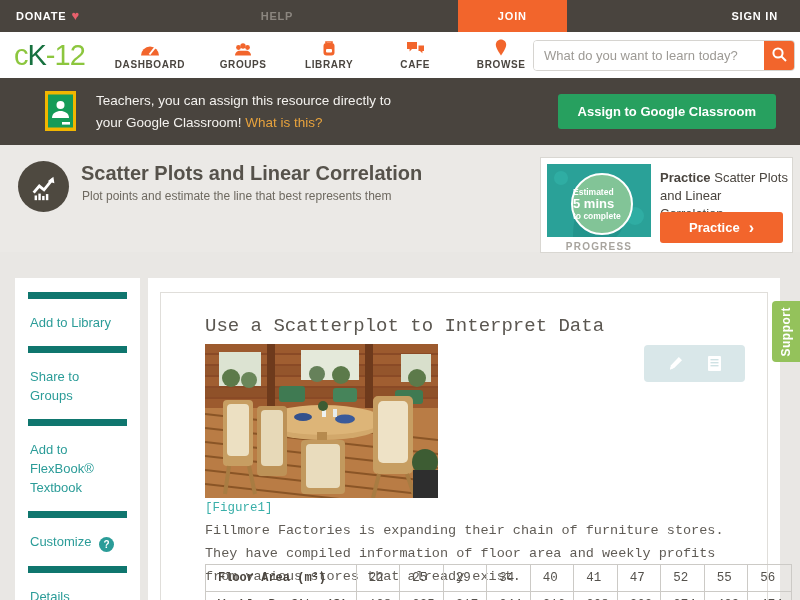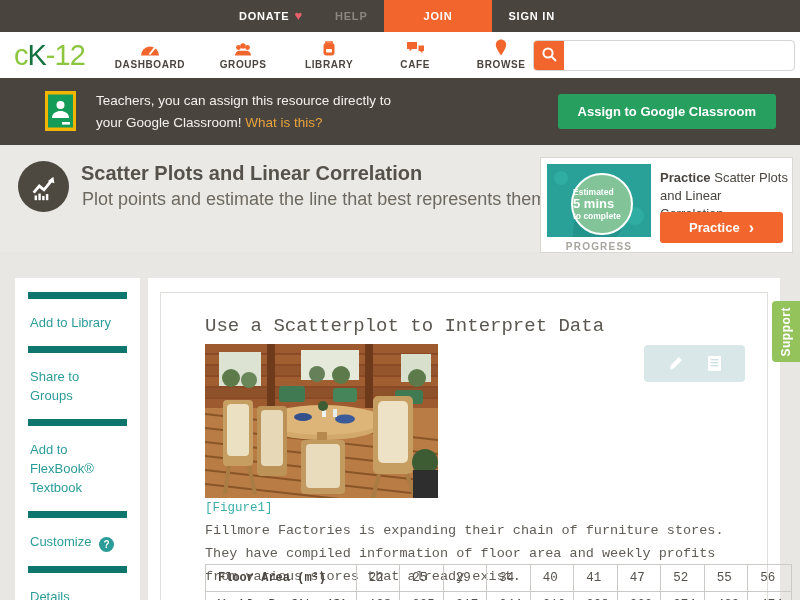--- a/index.html
+++ b/index.html
@@ -5,21 +5,21 @@
   * { margin:0; padding:0; box-sizing:border-box; }
   html,body { background:#e9e7e4; }
   #page {
     position:relative; width:800px; height:600px; overflow:hidden;
     background:#e9e7e4; font-family:"Liberation Sans", sans-serif;
   }
 
   
   .topbar {
     position:absolute; top:0; left:0; width:800px; height:32px;
-    background:#49443e; display:flex; align-items:center; justify-content:center;
+    background:#49443e; display:flex; align-items:center; justify-content:space-between;
   }
   .topbar .tb-item {
     font-size:11px; font-weight:bold; letter-spacing:0.8px; color:#fff;
     padding:0 16px; height:32px; line-height:32px; cursor:pointer;
   }
   .tb-donate { display:flex; align-items:center; gap:5px; }
   .tb-heart { color:#e8606c; font-size:13px; }
   .tb-help { color:#8b867f !important; }
   .tb-join { background:#f2652c; padding:0 40px !important; }
   .tb-signin { margin-right:6px; }
@@ -69,21 +69,21 @@
     border-radius:3px; cursor:pointer; font-family:"Liberation Sans", sans-serif;
   }
 
   
   .hero { position:absolute; top:145px; left:0; width:800px; height:107px; background:#ebe9e6; }
   .hero-badge {
     position:absolute; left:18px; top:16px; width:51px; height:51px; border-radius:50%;
     background:#4e4940; display:flex; align-items:center; justify-content:center;
   }
   .hero-title { position:absolute; left:81px; top:17px; font-size:20px; font-weight:bold; color:#56524b; }
-  .hero-sub { position:absolute; left:82px; top:44px; font-size:18px; color:#6e6960; }
+  .hero-sub { position:absolute; left:82px; top:44px; font-size:12px; color:#6e6960; }
 
   
   .widget {
     position:absolute; left:540px; top:157px; width:253px; height:96px;
     background:#fff; border:1px solid #d9d7d2;
   }
   .widget-img { position:absolute; left:6px; top:6px; width:104px; height:73px; background:#2aa198; overflow:hidden; }
   .est-circle {
     position:absolute; left:24px; top:9px; width:62px; height:62px; border-radius:50%;
     background:#82c497; border:2px solid #fff; display:flex; flex-direction:column;
@@ -223,20 +223,21 @@
     <div class="nav-item">
       <span class="ni-icon">
         <svg width="12" height="17" viewBox="0 0 12 17">
             <path d="M6 0.5C3 0.5 0.8 2.8 0.8 5.8 0.8 9.6 6 16.5 6 16.5s5.2-6.9 5.2-10.7C11.2 2.8 9 0.5 6 0.5z" fill="#f2652c"></path>
           </svg>
       </span>
       <span class="ni-label">BROWSE</span>
     </div>
 
     <div class="searchbox">
+      <input type="text" placeholder="What do you want to learn today?" style="">
       <button class="search-btn">
         <span>
           <svg width="17" height="17" viewBox="0 0 17 17">
               <circle cx="7" cy="7" r="4.6" stroke="#fff" stroke-width="2" fill="none"></circle>
               <path d="M10.5 10.5L15 15" stroke="#fff" stroke-width="2"></path>
             </svg>
         </span>
       </button>
     </div>
   </div>

